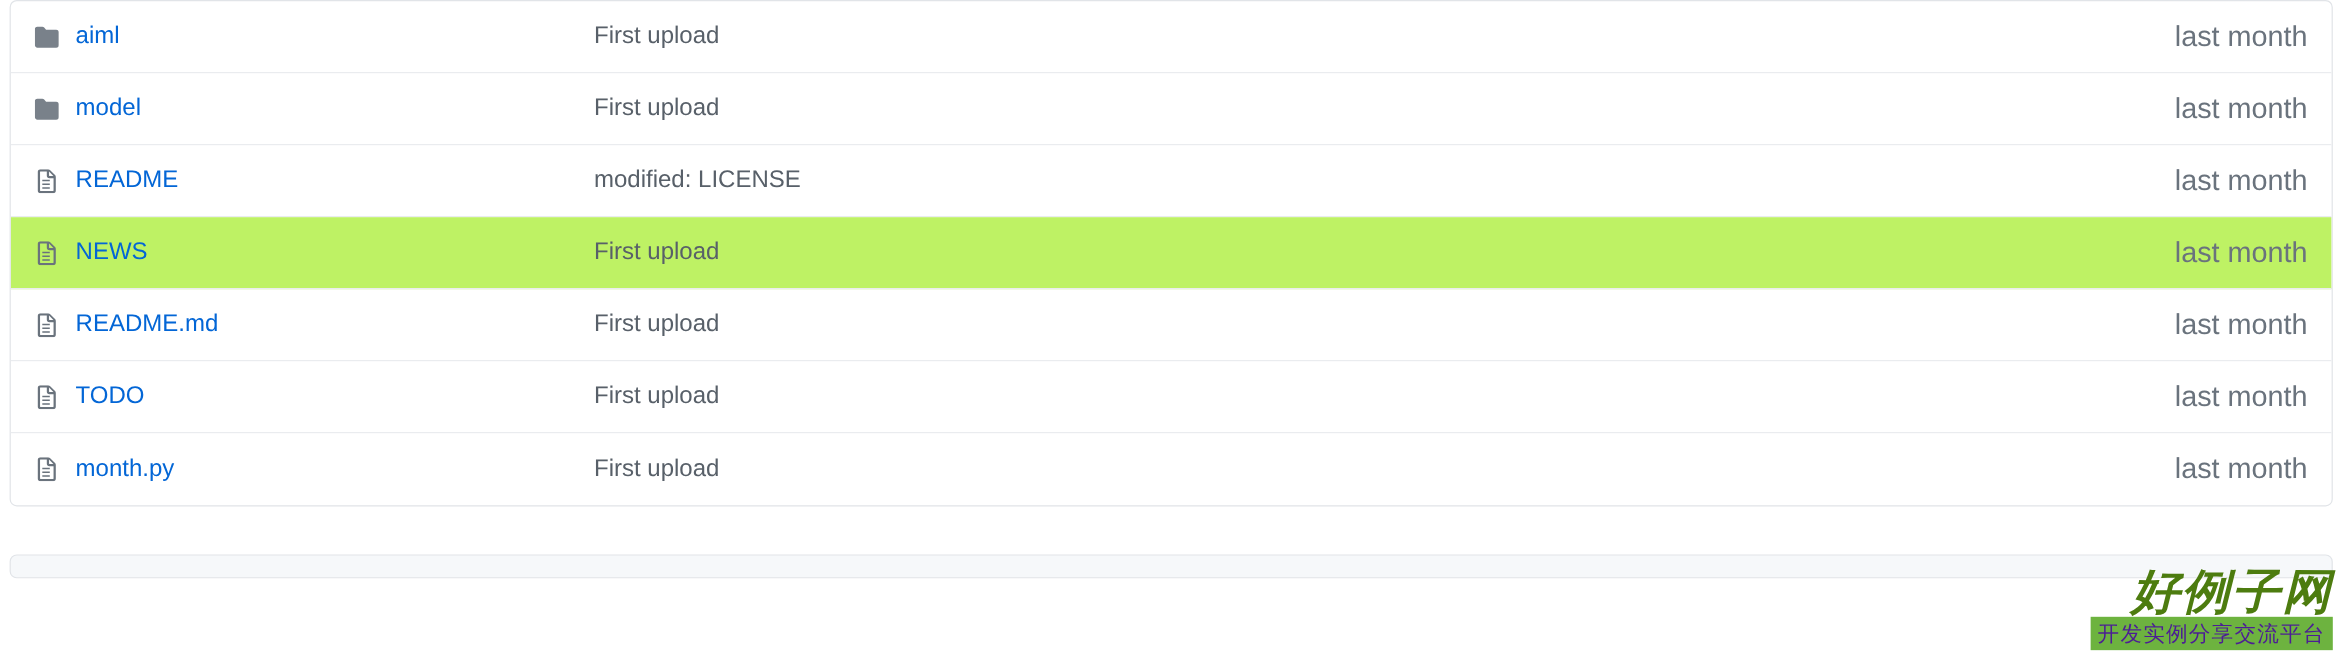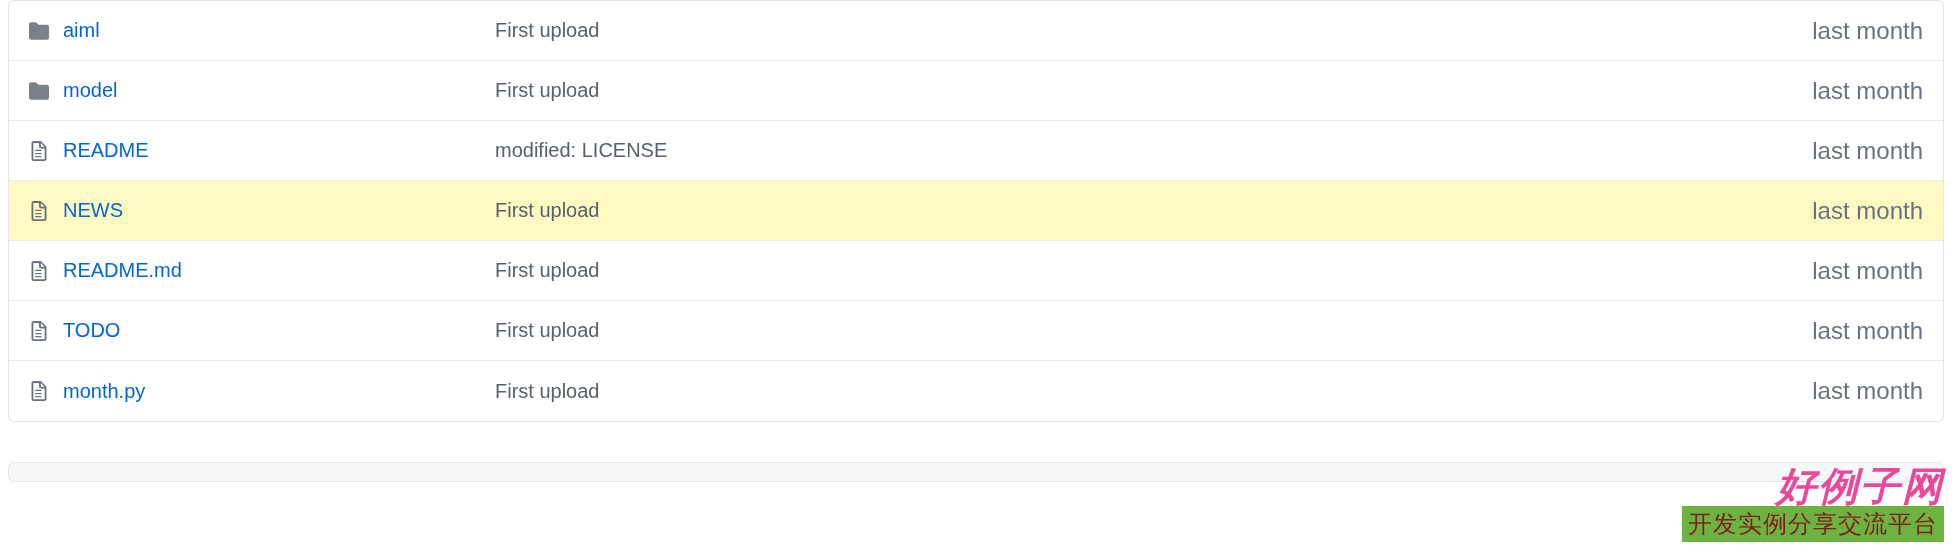--- a/index.html
+++ b/index.html
@@ -17,21 +17,21 @@
       overflow: hidden;
     }
     .file-row {
       display: flex;
       align-items: center;
       padding: 12px 20px;
       border-bottom: 1px solid #eaecef;
       min-height: 60px;
     }
     .file-row:last-child { border-bottom: none; }
-    .file-row.hovered { background: #fef9c3; }
+    .file-row.hovered { background: #bef264; }
     .col-name {
       display: flex;
       align-items: center;
       gap: 14px;
       width: 450px;
       flex-shrink: 0;
     }
     .icon-wrap {
       width: 20px;
       height: 20px;
@@ -75,29 +75,29 @@
       position: fixed;
       right: 8px;
       bottom: 8px;
       pointer-events: none;
       font-family: "Microsoft YaHei", sans-serif;
       text-align: right;
     }
     .wm-top {
       font-size: 40px;
       font-weight: 900;
-      color: #ec4899;
+      color: #4d7c0f;
       font-style: italic;
       letter-spacing: 2px;
       line-height: 1;
     }
     .wm-bottom {
       background: #6db33f;
-      color: #7f1d1d;
-      font-size: 24px;
+      color: #4c1d95;
+      font-size: 18px;
       padding: 2px 6px;
       display: inline-block;
       letter-spacing: 1px;
     }
   </style>
 </head>
 <body>
 
 <div class="file-list">
     <div class="file-row">

